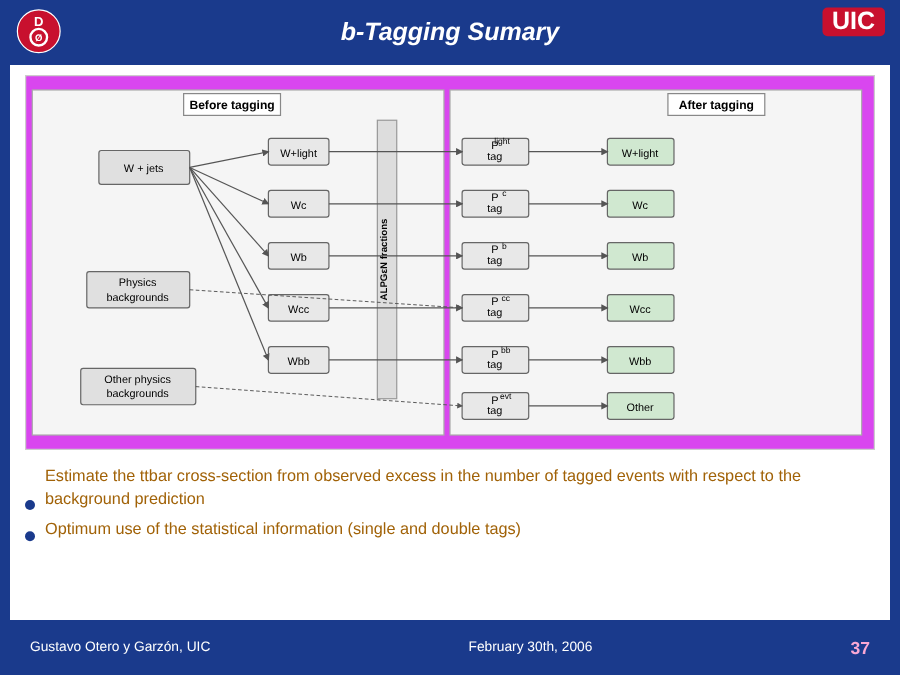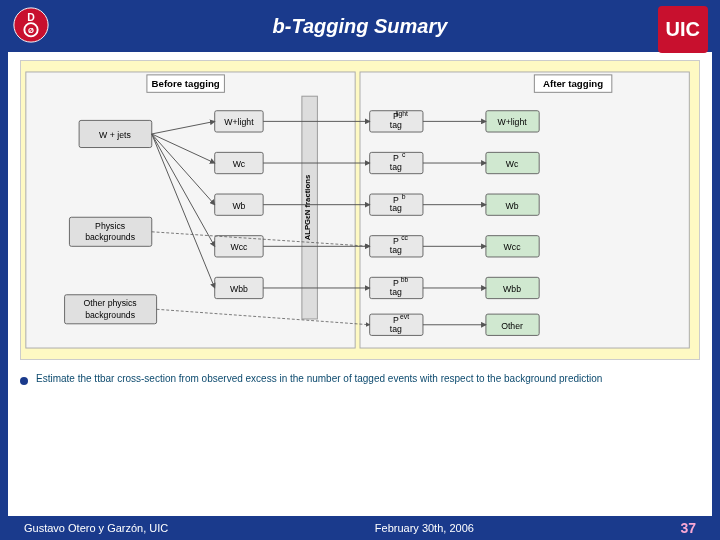--- a/index.html
+++ b/index.html
@@ -41,67 +41,67 @@
       height: 40px;
     }
     .header-logo-right {
       position: absolute;
       right: 12px;
       top: 6px;
       background: #c8102e;
       color: white;
       font-size: 20px;
       font-weight: bold;
-      padding: 12px 8px;
+      padding: 0 8px;
       border-radius: 4px;
     }
     .content {
       background: white;
       flex: 1;
       margin: 0 8px 0 8px;
       display: flex;
       flex-direction: column;
       padding: 8px 12px;
     }
     .diagram-area {
-      background: #fef9c3;
+      background: #d946ef;
       border: 1px solid #ccc;
       flex: 0 0 300px;
       position: relative;
       margin-bottom: 8px;
       overflow: hidden;
     }
     .bullet-section {
       flex: 1;
       padding: 4px 0;
     }
     .bullet-item {
       display: flex;
-      align-items: center;
+      align-items: flex-end;
       margin-bottom: 6px;
-      font-size: 10px;
-      color: #0c4a6e;
+      font-size: 13px;
+      color: #a16207;
       line-height: 1.4;
     }
     .bullet-dot {
       width: 8px;
       height: 8px;
       background: #1a3a8c;
       border-radius: 50%;
       margin-right: 8px;
       margin-top: 4px;
       flex-shrink: 0;
     }
     .footer {
       background: #1a3a8c;
       display: flex;
       justify-content: space-between;
       align-items: center;
       padding: 4px 16px;
-      height: 24px;
+      height: 44px;
       margin: 0 8px;
     }
     .footer-text {
       color: white;
       font-size: 11px;
     }
     .footer-num {
       color: #f9a8d4;
       font-size: 14px;
       font-weight: bold;
@@ -258,20 +258,24 @@
           </marker>
         </defs>
       </svg>
     </div>
 
     <div class="bullet-section">
       <div class="bullet-item">
         <div class="bullet-dot"></div>
         <span>Estimate the ttbar cross-section from observed excess in the number of tagged events with respect to the background prediction</span>
       </div>
+      <div class="bullet-item">
+        <div class="bullet-dot"></div>
+        <span>Optimum use of the statistical information (single and double tags)</span>
+      </div>
     </div>
   </div>
 
   <div class="footer">
     <span class="footer-text">Gustavo Otero y Garzón, UIC</span>
     <span class="footer-text">February 30th, 2006</span>
     <span class="footer-num">37</span>
   </div>
 </div>
 

